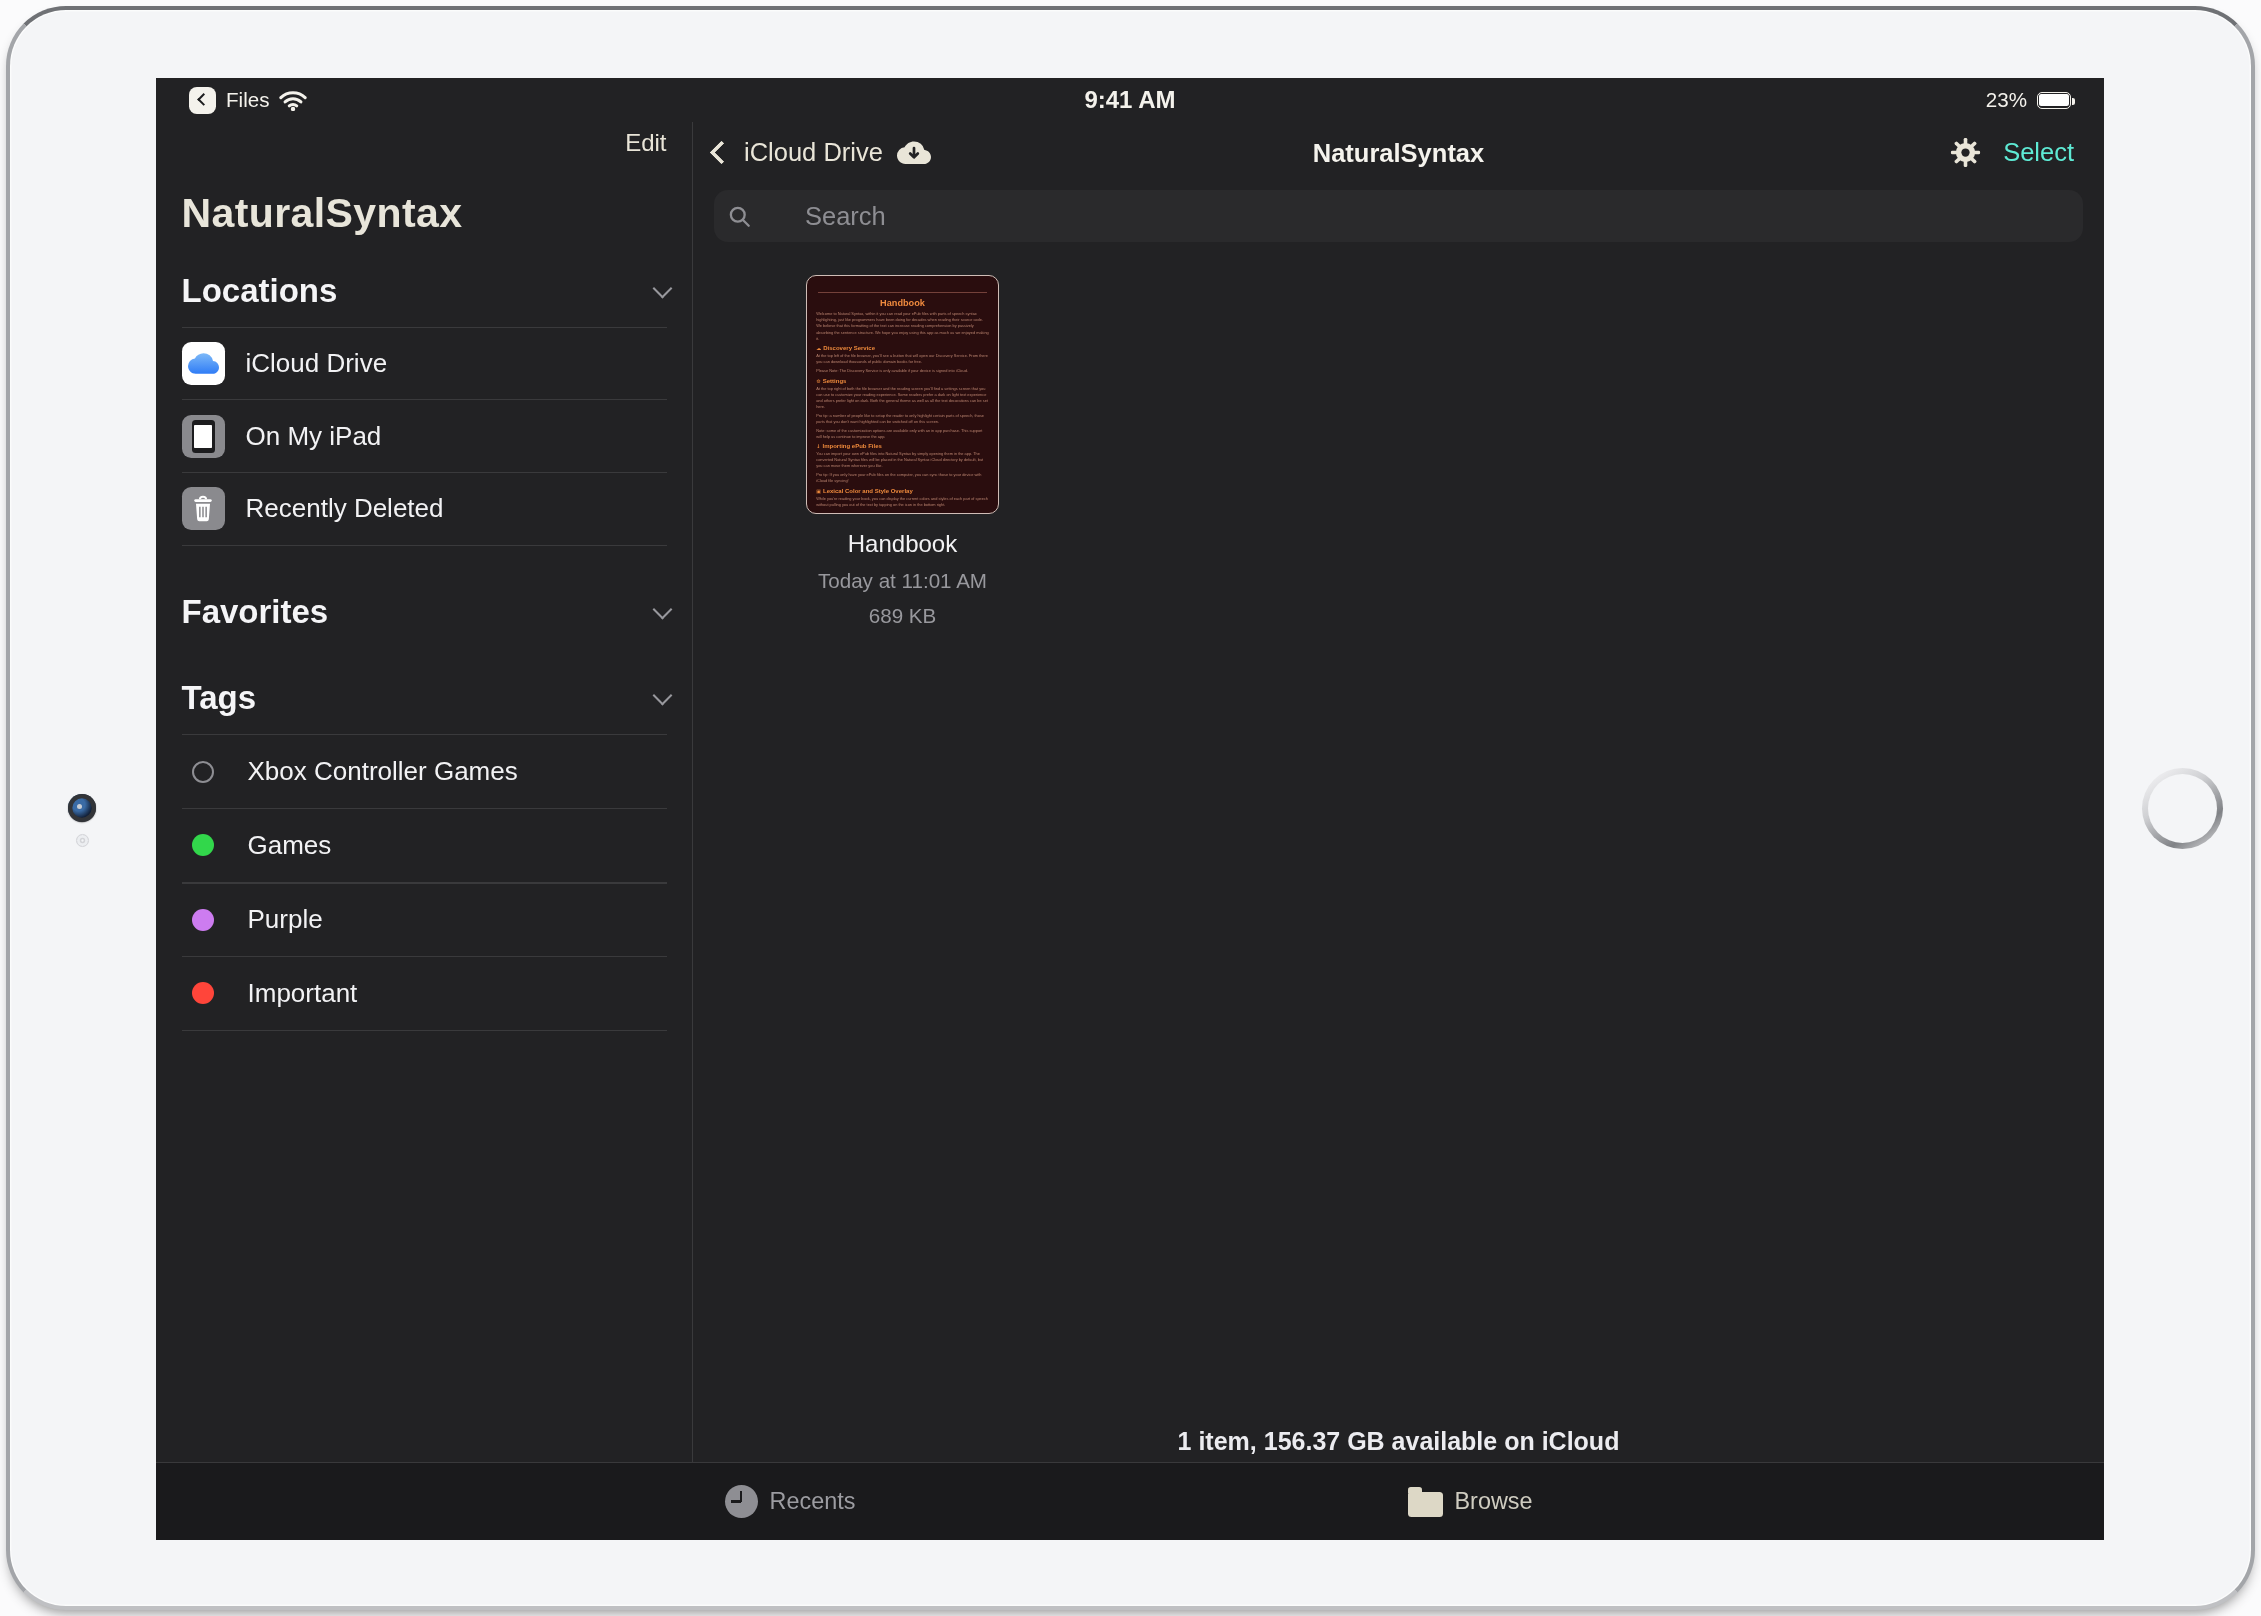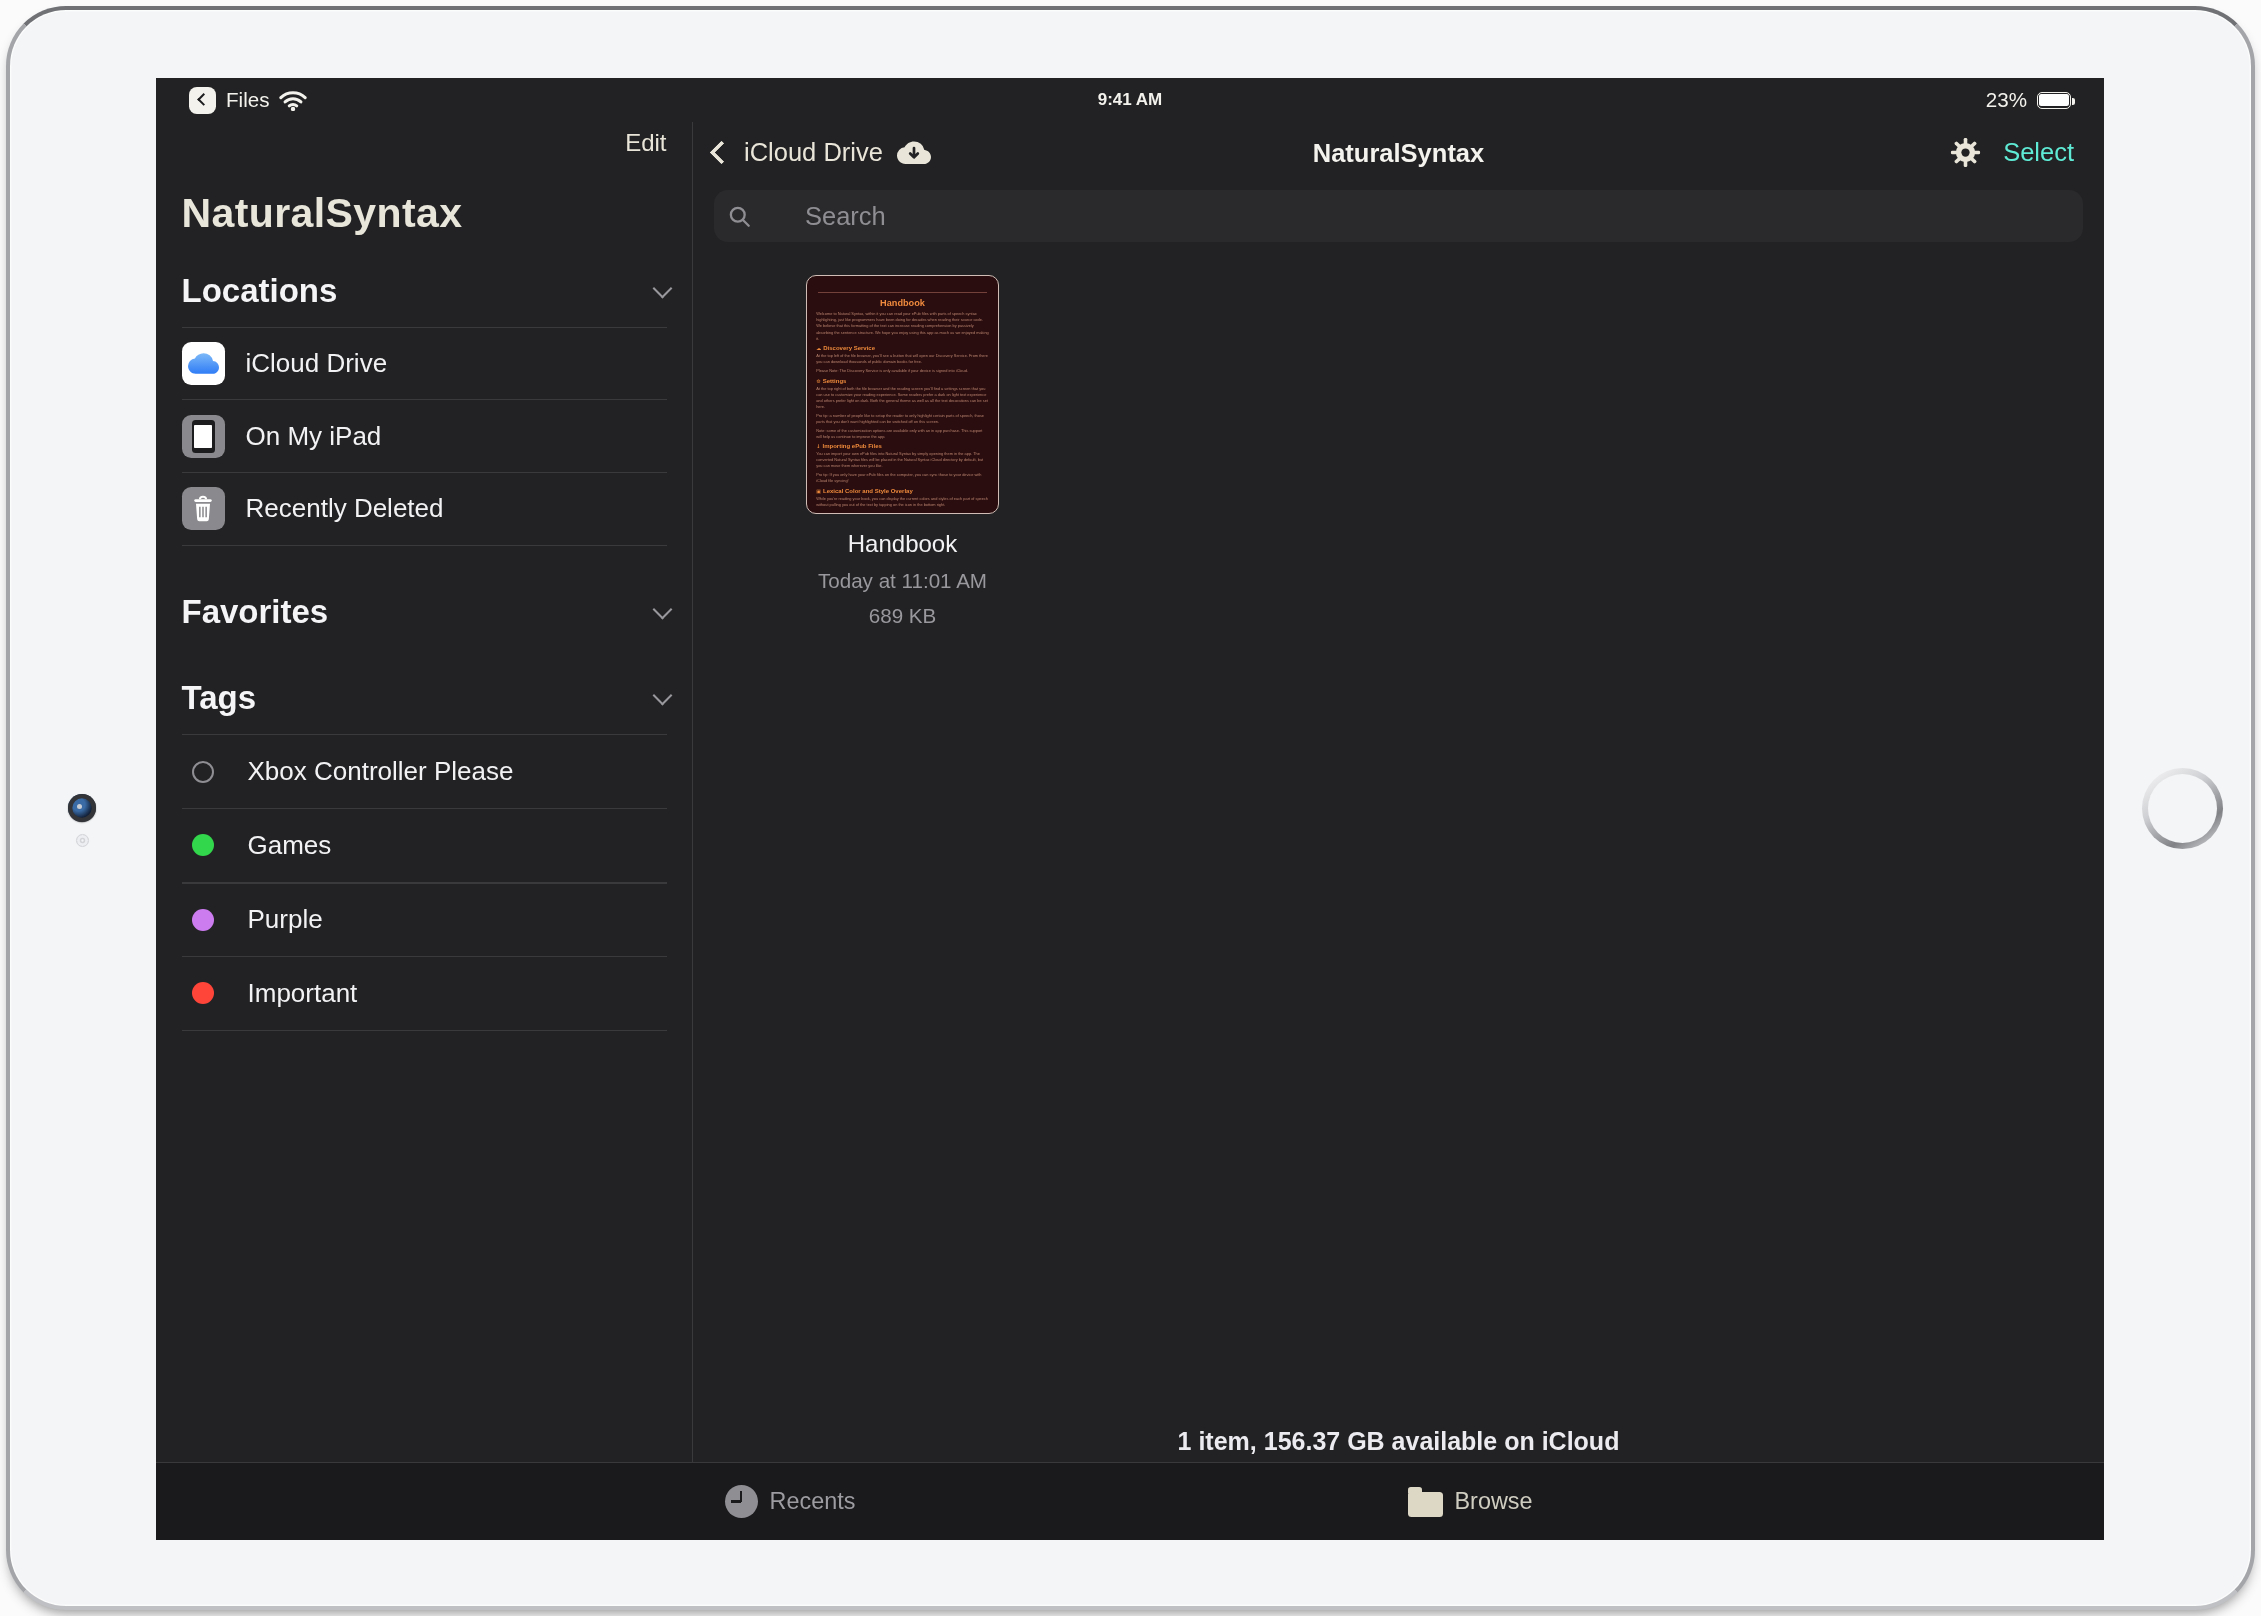--- a/index.html
+++ b/index.html
@@ -30,21 +30,21 @@
 
   
   .status-bar { position:relative; height:44px; display:flex; align-items:center;
     justify-content:space-between; padding:0 33px; font-size:20.6px; color:#f4f2ec;gap:48px; }
   .sb-left, .sb-right { display:flex; align-items:center; gap:10px; }
   .files-chip { width:27px; height:27px; border-radius:7.8px; background:#f4f2ec;
     display:flex; align-items:center; justify-content:center; }
   .chip-chevron { width:9.2px; height:9.2px; border-left:2.8px solid #1c1c1e; border-bottom:2.8px solid #1c1c1e;
     transform:rotate(45deg) translate(0.7px,-0.7px); }
   .sb-app { font-weight:400; }
-  .sb-time { position:absolute; left:50%; transform:translateX(-50%); font-weight:700; font-size:17px; }
+  .sb-time { position:absolute; left:50%; transform:translateX(-50%); font-weight:700; font-size:24px; }
   .battery { position:relative; width:34px; height:17px; border:1.4px solid #f4f2ec; border-radius:5px; }
   .battery-fill { position:absolute; left:1.4px; top:1.4px; bottom:1.4px; right:1.4px; background:#ffffff; border-radius:2.1px; }
   .battery-tip { position:absolute; right:-5px; top:5px; width:2.8px; height:7px; background:#f4f2ec;
     border-radius:0 2.1px 2.1px 0; }
 
   
   .content-row { position:absolute; left:0; right:0; top:44px; bottom:78px; display:flex; }
 
   
   .sidebar { width:537px; border-right:0.7px solid #3a3a3c; padding:0 25.5px; overflow:hidden; }
@@ -218,21 +218,21 @@
         </div>
 
         <div class="section-head mt-tags">
           <span class="label">Tags</span>
           <span class="chev-down"></span>
         </div>
         <div class="sb-divider head-div"></div>
 
         <div class="tag-row">
           <span class="tag-dot outline"></span>
-          <span class="tag-label">Xbox Controller Please</span>
+          <span class="tag-label">Xbox Controller Games</span>
         </div>
         <div class="sb-divider"></div>
 
         <div class="tag-row">
           <span class="tag-dot" style="background: rgb(50, 215, 75);"></span>
           <span class="tag-label">Games</span>
         </div>
         <div class="sb-divider"></div>
 
         <div class="sb-divider"></div>

